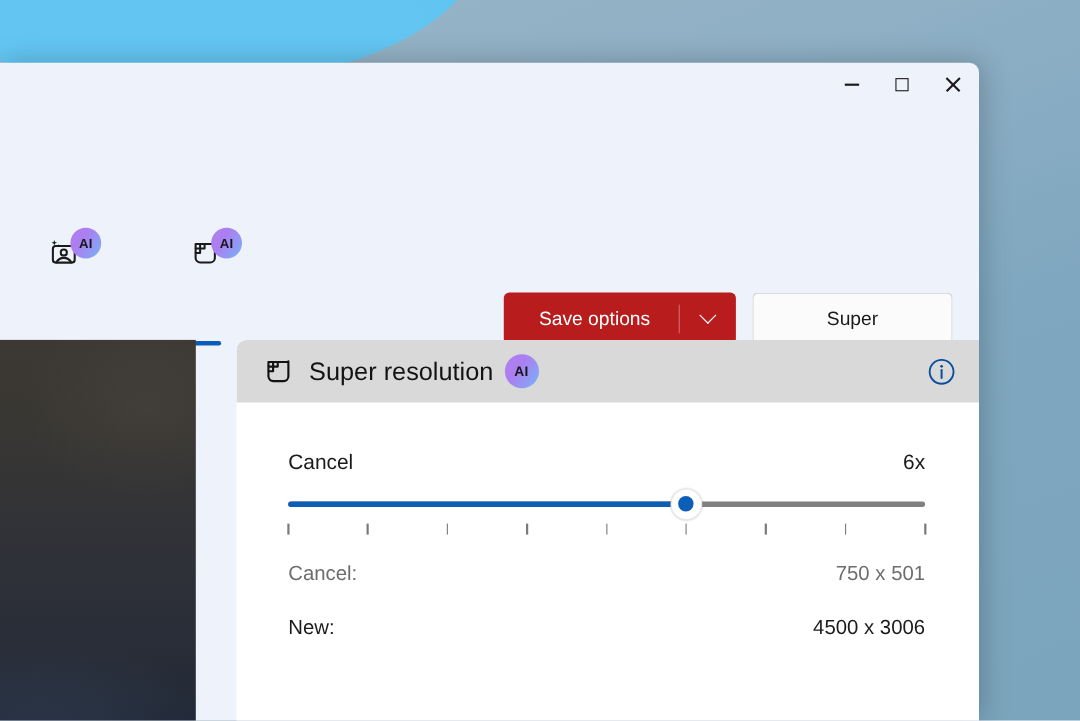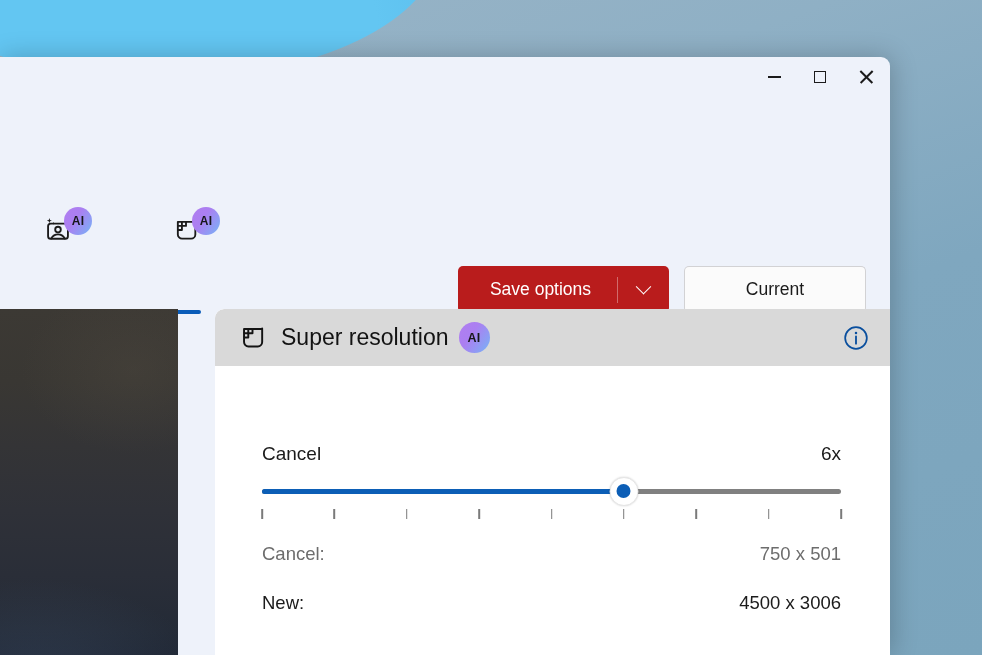--- a/index.html
+++ b/index.html
@@ -195,21 +195,21 @@
     cursor: default;
   }
 
   #card-body { padding: 44px 49px 0 47px; }
 
   .row {
     display: flex; align-items: baseline; justify-content: space-between;
   }
   #row-scale { margin-bottom: 11px; }
   #scale-label { font-size: 19px; color: #1b1b1b; }
-  #scale-value { font-size: 19px; color: #1b1b1b; margin-top: 33px; }
+  #scale-value { font-size: 19px; color: #1b1b1b; }
 
   
   #slider-wrap { position: relative; height: 50px; }
   #slider-track {
     position: absolute; left: 0; right: 0; top: 13px;
     height: 5px; border-radius: 3px;
     background: #808080;
   }
   #slider-fill {
     position: absolute; left: 0; top: 13px;
@@ -293,21 +293,21 @@
     <div class="tab-underline"></div>
 
     <div id="btn-save-options">
       <span id="save-options-label">Save options</span>
       <span id="save-options-split"></span>
       <span id="save-options-chevron">
         <span class="chev"></span>
       </span>
     </div>
 
-    <button id="btn-cancel">Current</button>
+    <button id="btn-cancel">Super</button>
   </div>
 
   <div id="image-preview"></div>
 
   <div id="settings-card">
 
     <div id="card-header">
       <svg id="card-header-icon" viewBox="0 0 24 24" fill="none">
         <path d="M20 4.6v11.2a3.6 3.6 0 0 1-3.6 3.6H8.6A3.6 3.6 0 0 1 5 15.8V12h3.5V8.5H12V5h8z" stroke="#131313" stroke-width="1.6" stroke-linejoin="round"></path>
         <path d="M5 12V8.5h3.5M8.5 8.5V5H12" stroke="#131313" stroke-width="1.6" stroke-linejoin="round"></path>

